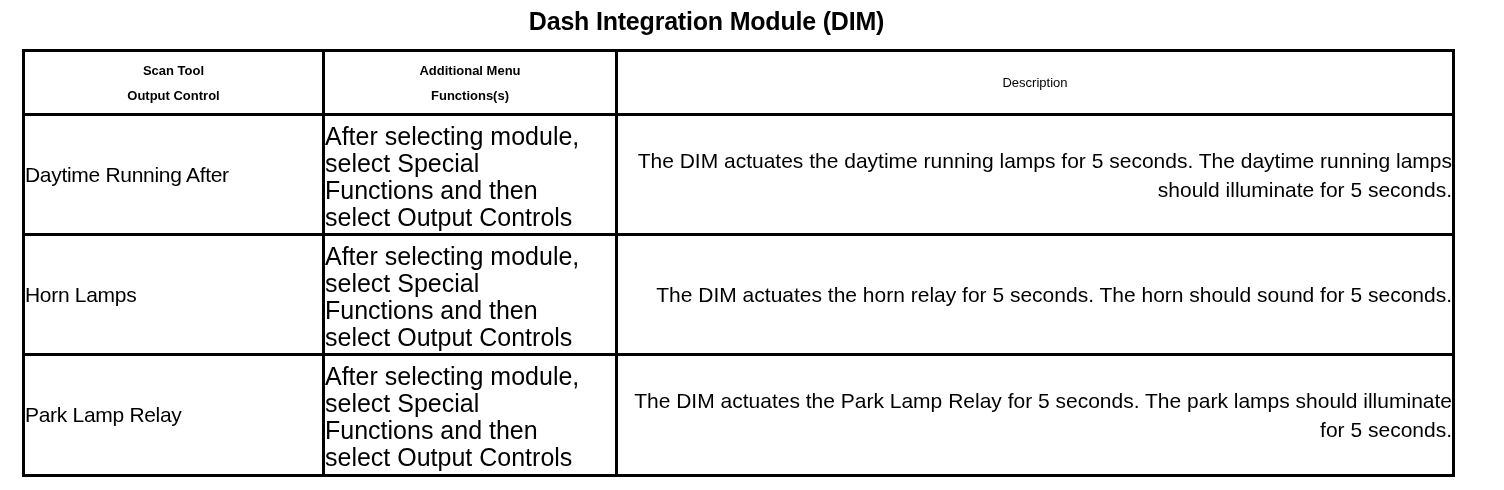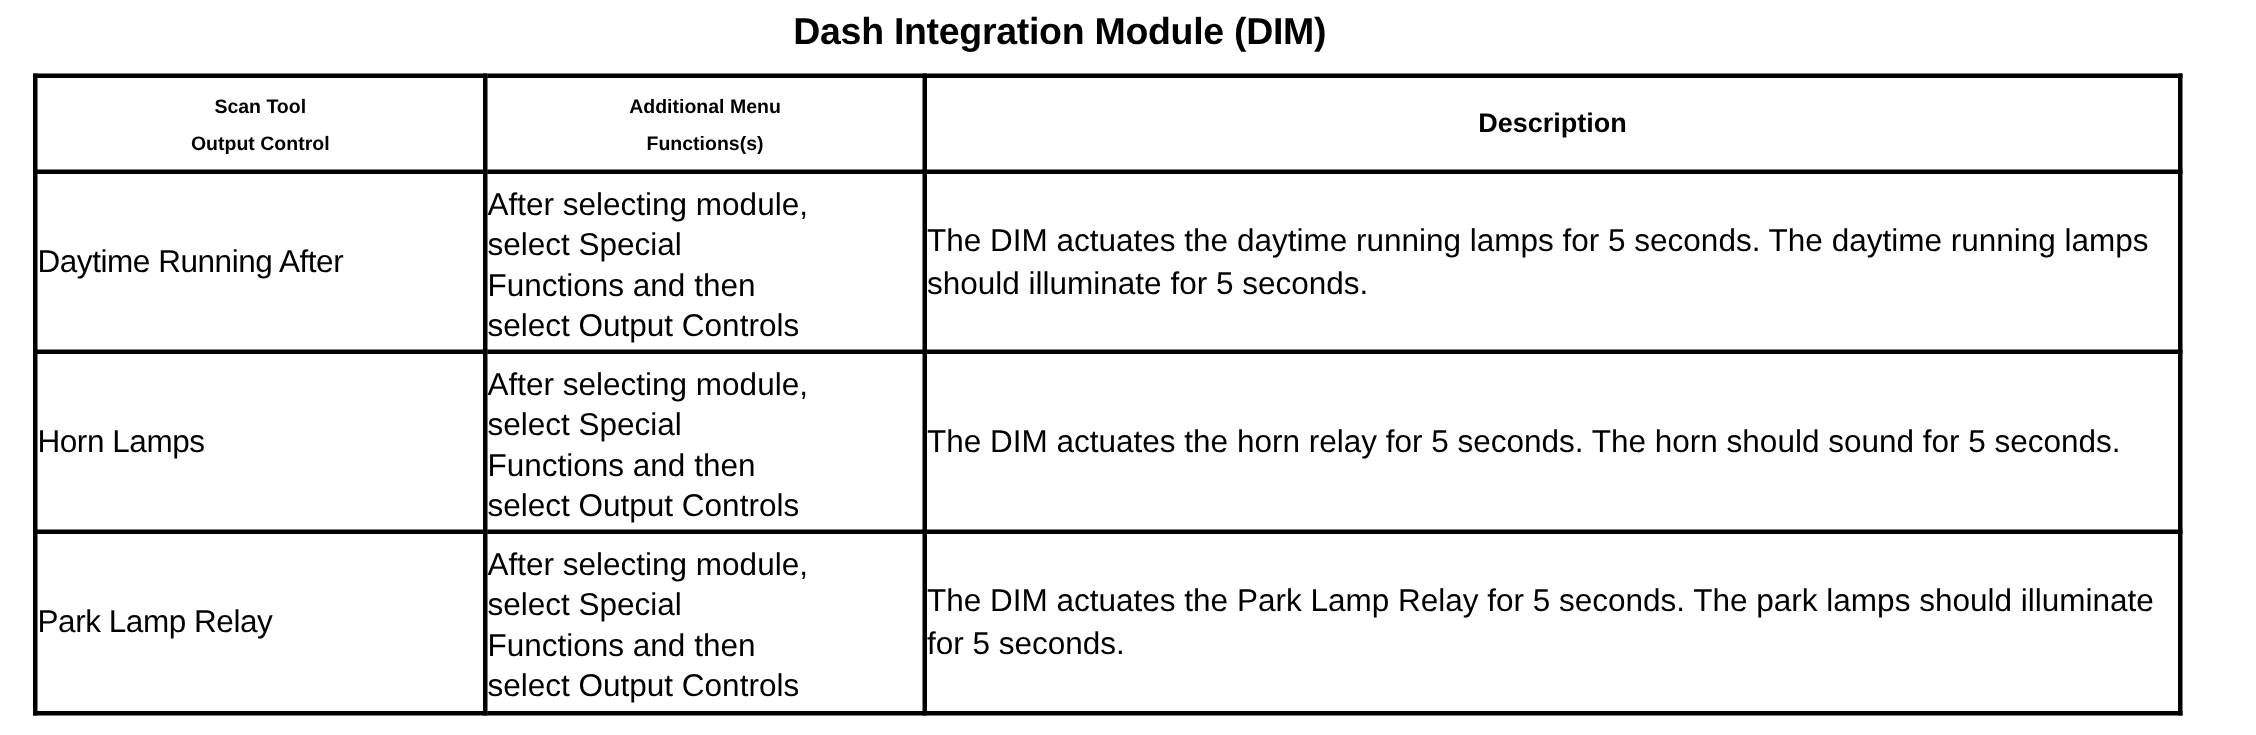--- a/index.html
+++ b/index.html
@@ -60,51 +60,52 @@
   }
   .hdr-center {
     text-align: center;
     font-size: 13px;
     font-weight: bold;
     line-height: 25px;
     padding: 0 6px;
   }
   .hdr-desc {
     text-align: center;
-    font-size: 18px;
-    font-weight: bold;
+    font-size: 13px;
+    font-weight: normal;
     line-height: 25px;
     padding: 0 6px;
   }
 
   
   tbody tr { height: 120px; }
   tbody tr.r3 { height: 121px; }
 
   .cell-name {
     font-size: 21px;
     line-height: 26px;
     padding: 0 4px 0 19px;
     white-space: nowrap;
     letter-spacing: -0.3px;
   }
   .cell-menu {
-    font-size: 21px;
+    font-size: 25px;
     line-height: 27px;
     padding: 4px 6px 4px 13px;
     vertical-align: top;
   }
   .cell-menu-inner {
     padding-top: 4px;
   }
   .cell-desc {
     font-size: 21px;
     line-height: 29px;
     padding: 0 16px 0 16px;
     vertical-align: middle;
+    text-align: right;
   }
 </style>
 </head>
 <body>
 
 <div class="page">
 
   <div class="doc-title">Dash Integration Module (DIM)</div>
 
   <div class="table-wrap">

